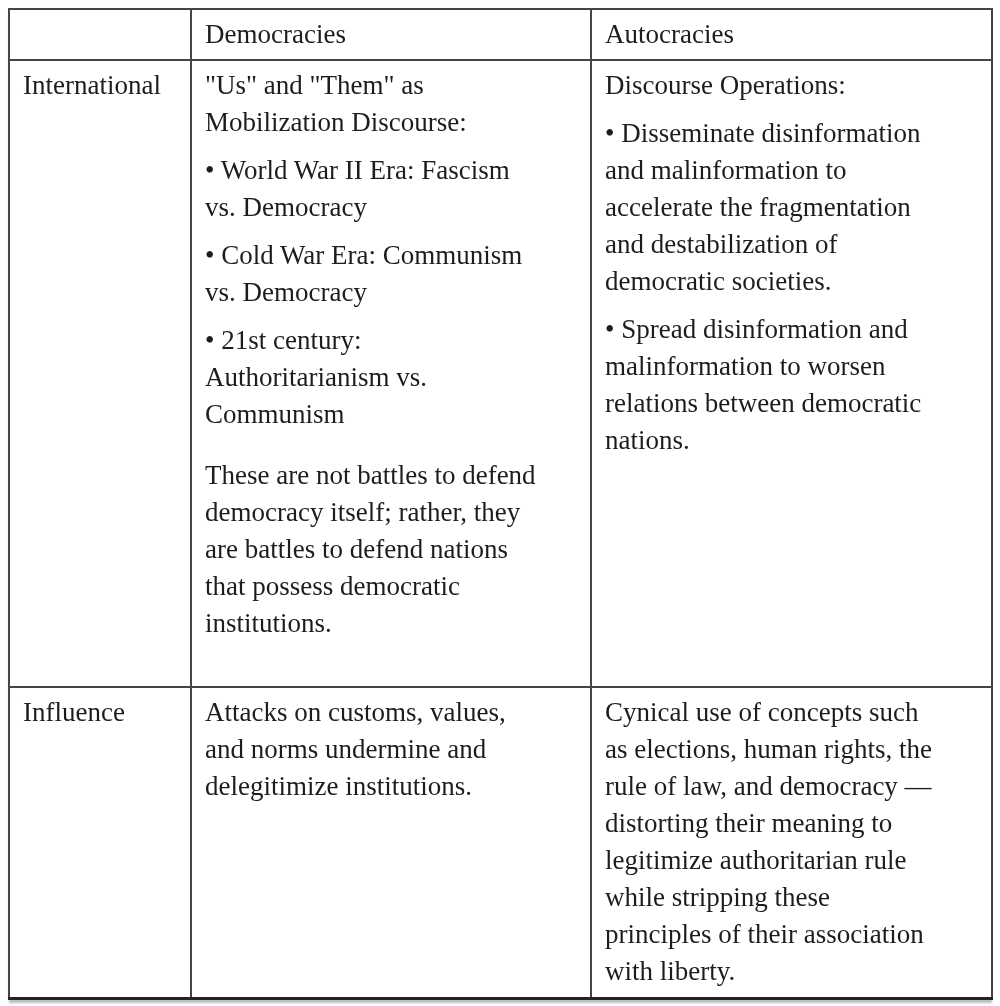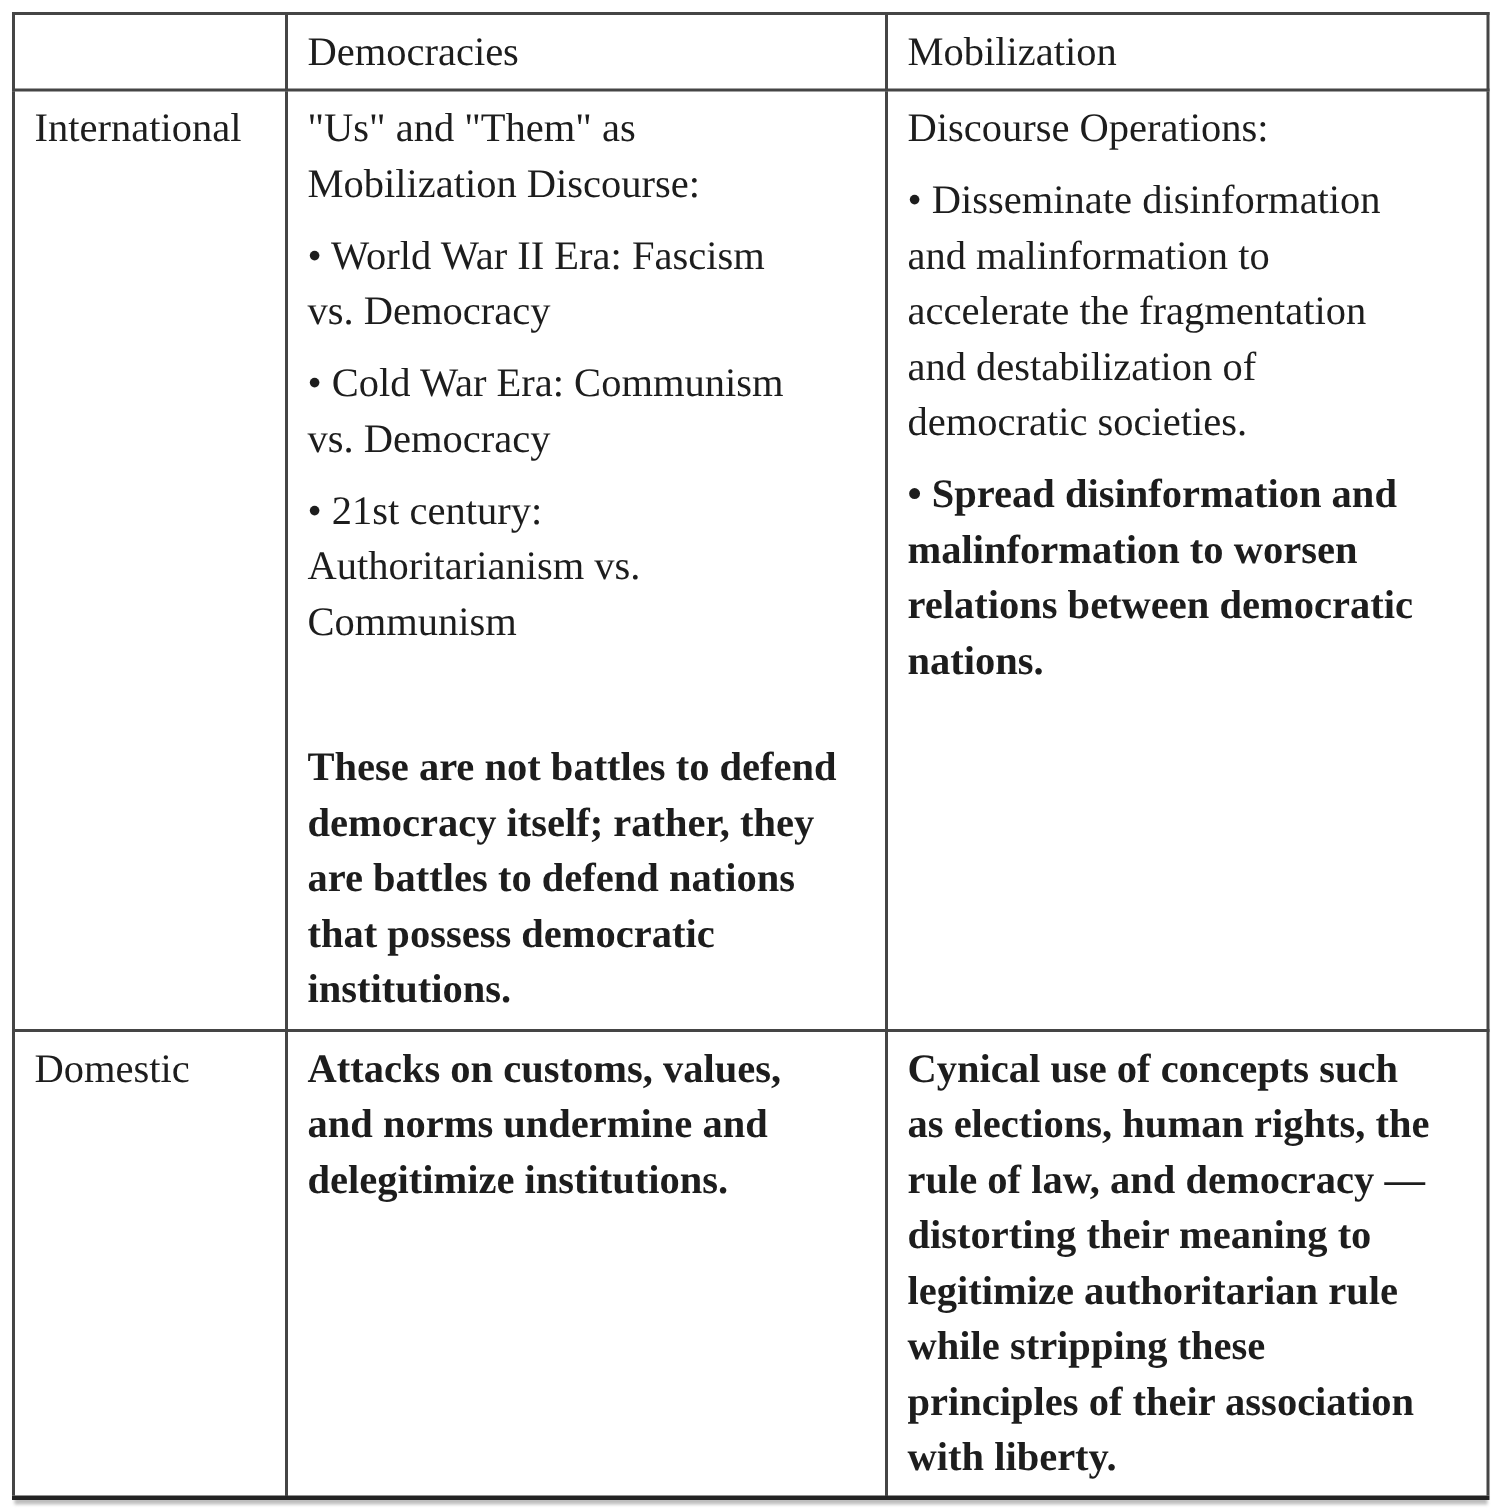--- a/index.html
+++ b/index.html
@@ -40,38 +40,38 @@
     padding: 6px 4px 6px 13px;
   }
   tr.head-row { height: 49px; }
   tr.row-international { height: 627px; }
   tr.row-domestic { height: 311px; }
   td.body-cell, td.label-cell { padding-top: 13px; }
   .cell p {
     margin: 0 0 11px 0;
     white-space: pre-line;
   }
-  .cell p:last-child { margin-bottom: 0; font-weight: bold; }
-  .cell p.big-gap { margin-top: 60px; }
+  .cell p:last-child { margin-bottom: 0; }
+  .cell p.big-gap { margin-top: 24px; }
 </style>
 </head>
 <body>
 
 <div class="page">
   <table class="cmp">
     <colgroup>
       <col style="width:182px">
       <col style="width:400px">
       <col style="width:401px">
     </colgroup>
     <thead>
       <tr class="head-row">
         <th></th>
         <th>Democracies</th>
-        <th>Mobilization</th>
+        <th>Autocracies</th>
       </tr>
     </thead>
     <tbody>
       <tr class="row-international">
         <td class="label-cell">International</td>
         <td class="body-cell cell">
           <p>"Us" and "Them" as
 Mobilization Discourse:</p>
           <p>• World War II Era: Fascism
 vs. Democracy</p>
@@ -93,21 +93,21 @@
 accelerate the fragmentation
 and destabilization of
 democratic societies.</p>
           <p>• Spread disinformation and
 malinformation to worsen
 relations between democratic
 nations.</p>
         </td>
       </tr>
       <tr class="row-domestic">
-        <td class="label-cell">Domestic</td>
+        <td class="label-cell">Influence</td>
         <td class="body-cell cell">
           <p>Attacks on customs, values,
 and norms undermine and
 delegitimize institutions.</p>
         </td>
         <td class="body-cell cell">
           <p>Cynical use of concepts such
 as elections, human rights, the
 rule of law, and democracy —
 distorting their meaning to

